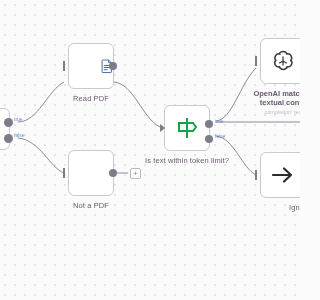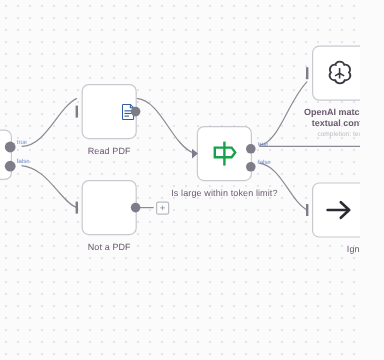--- a/index.html
+++ b/index.html
@@ -147,21 +147,21 @@
 
   <div class="node" id="node-edge-left">
     <div class="edge-port" style="top:9px;">
       <span class="port-label">true</span>
     </div>
     <div class="edge-port" style="top:25px;">
       <span class="port-label">false</span>
     </div>
   </div>
 
-  <div class="node node-sq" style="left:68px; top:70px;padding-left:32px;">
+  <div class="node node-sq" style="left:68px; top:43px;padding-left:32px;">
     <div class="in-bar"></div>
     <svg width="22" height="24" viewBox="0 0 22 24">
       <path d="M3 1 h11 l5 5 v17 a1 1 0 0 1 -1 1 H3 a1 1 0 0 1 -1 -1 V2 a1 1 0 0 1 1 -1 z" fill="#ffffff" stroke="#2f5f9e" stroke-width="1.6"></path>
       <path d="M14 1 v5 h5" fill="none" stroke="#2f5f9e" stroke-width="1.6"></path>
       <rect x="5" y="10" width="11" height="1.7" fill="#2f5f9e"></rect>
       <rect x="5" y="14" width="11" height="1.7" fill="#2f5f9e"></rect>
       <rect x="5" y="18" width="7" height="1.7" fill="#2f5f9e"></rect>
     </svg>
     <div class="port port-out"></div>
     <div class="node-label">Read PDF</div>
@@ -183,21 +183,21 @@
     <svg width="22" height="24" viewBox="0 0 22 24">
       <rect x="10" y="2" width="2" height="20" fill="#18a04a"></rect>
       <path d="M3 7 H17 L20 11 L17 15 H3 z" fill="none" stroke="#18a04a" stroke-width="2"></path>
     </svg>
     <div class="port" style="right:-4px; top:14px; margin-top:0;">
       <span class="port-label">true</span>
     </div>
     <div class="port" style="right:-4px; top:29px; margin-top:0;">
       <span class="port-label">false</span>
     </div>
-    <div class="node-label">Is large within token limit?</div>
+    <div class="node-label">Is text within token limit?</div>
   </div>
 
   <div class="node node-sq" style="left:260px; top:38px;">
     <div class="in-bar"></div>
     <svg width="24" height="24" viewBox="0 0 24 24">
       <path d="M12 2.4 c2.1 0 3.6 1.5 3.9 2.6 c1.1 -.3 3.1 -.1 4.2 1.8 c1.1 1.9 .4 3.7 -.3 4.6 c.8 .8 1.7 2.6 .6 4.5 c-1.1 1.9 -3.1 2.1 -4.2 1.9 c-.3 1.1 -1.8 2.6 -3.9 2.6 c-2.1 0 -3.6 -1.5 -3.9 -2.6 c-1.1 .2 -3.1 0 -4.2 -1.9 c-1.1 -1.9 -.2 -3.7 .6 -4.5 c-.7 -.9 -1.4 -2.7 -.3 -4.6 c1.1 -1.9 3.1 -2.1 4.2 -1.8 C8.4 3.9 9.9 2.4 12 2.4 z" fill="none" stroke="#3a3a42" stroke-width="1.5"></path>
       <path d="M12 7.6 v4.4 l3.8 2.2 M12 12 l-3.8 2.2 M12 12 v4.4" fill="none" stroke="#3a3a42" stroke-width="1.3"></path>
     </svg>
     <div class="port port-out"></div>
     <div class="cap-multi">

